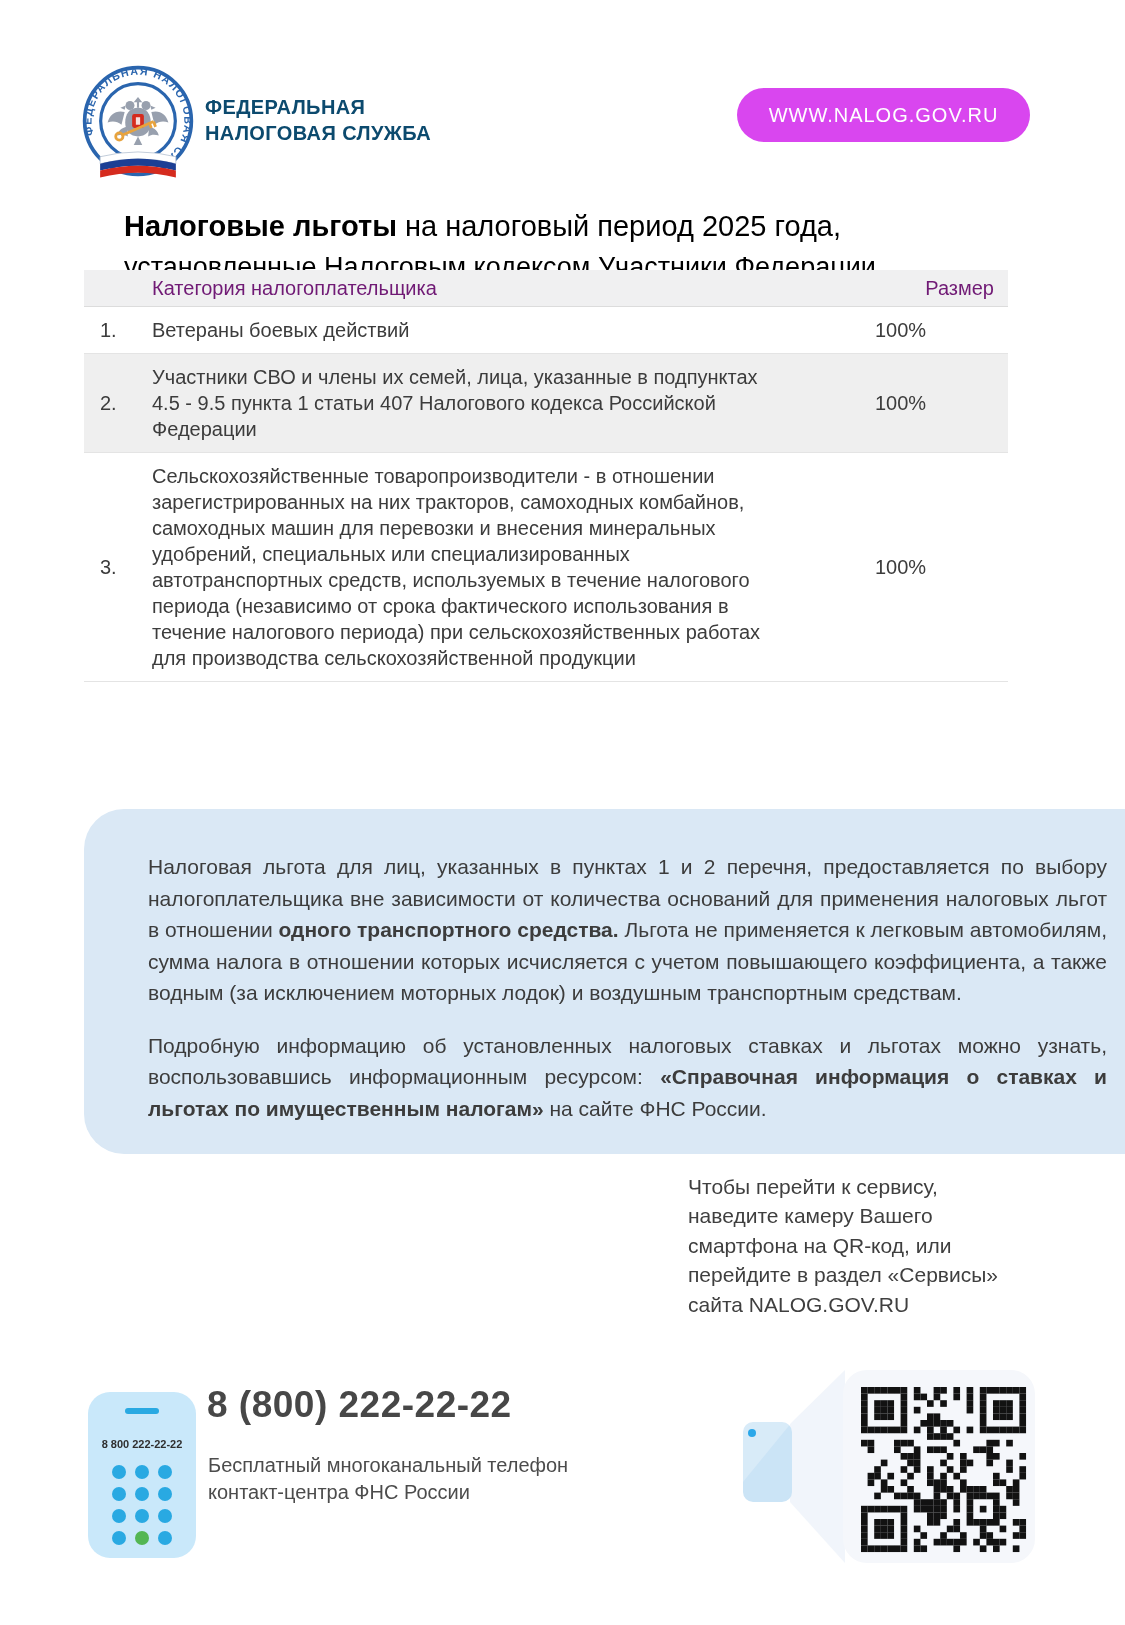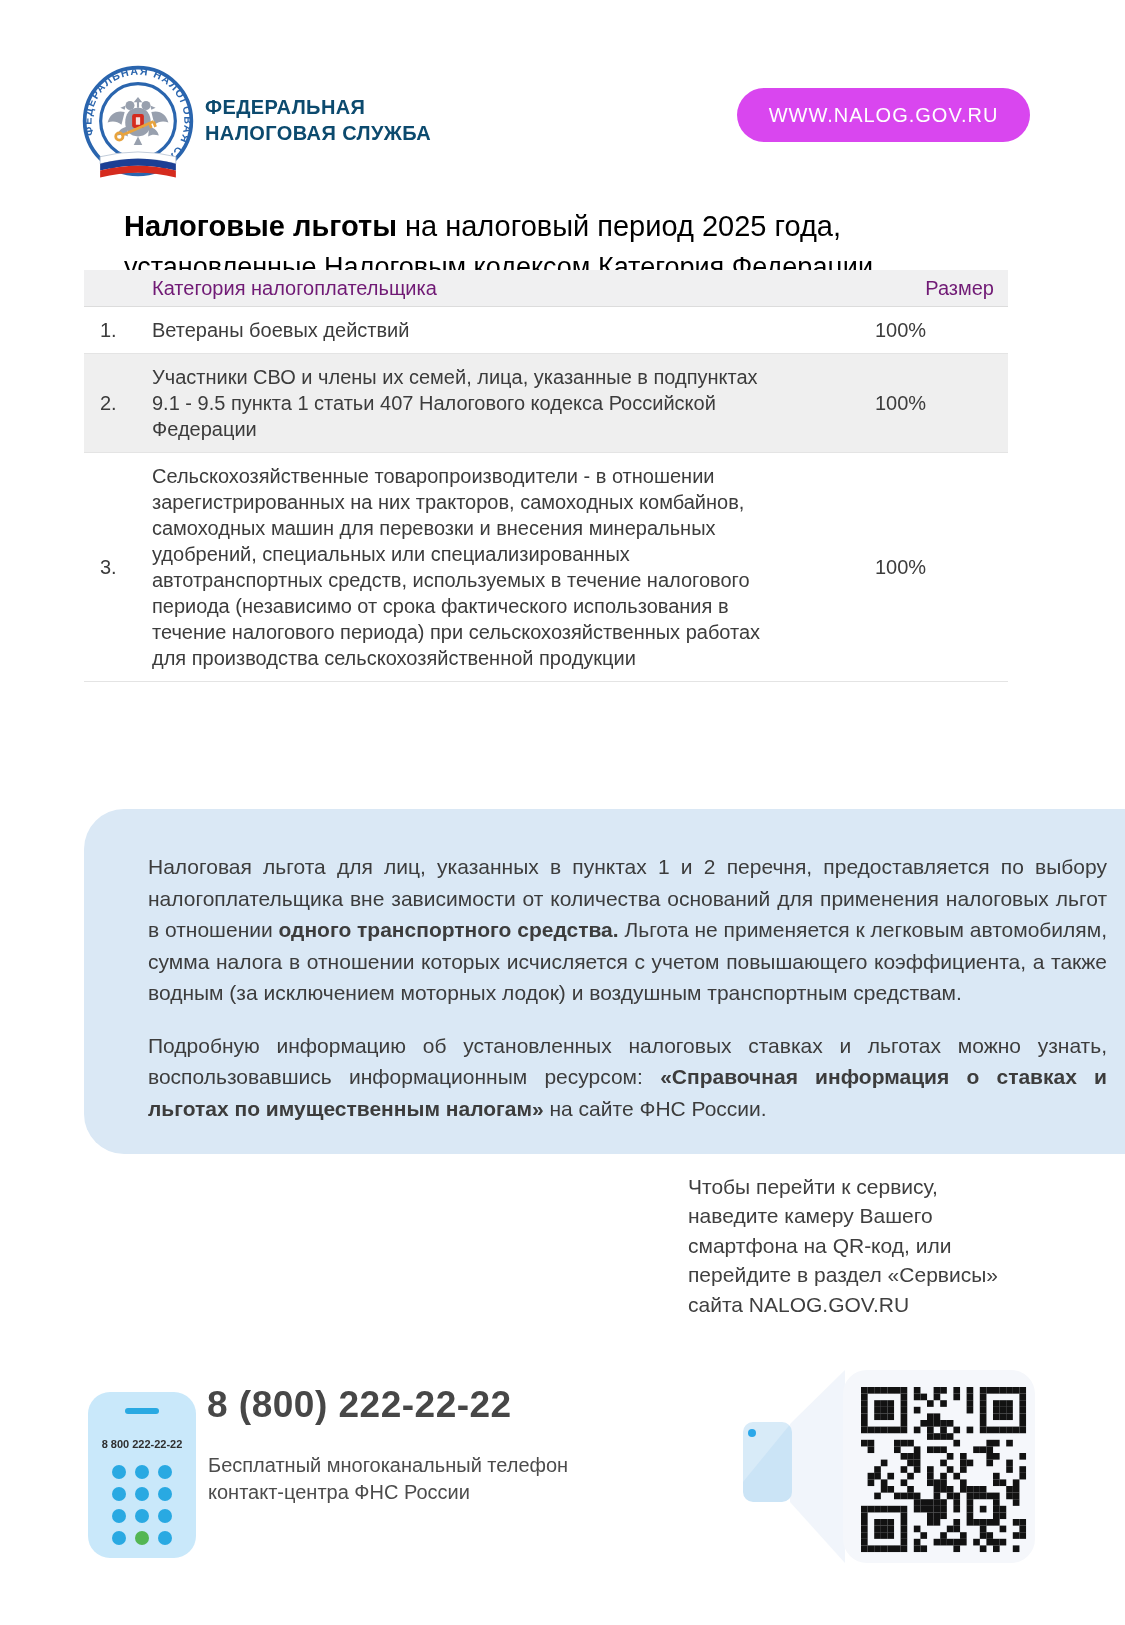--- a/index.html
+++ b/index.html
@@ -115,37 +115,37 @@
 
   <div class="org-name">ФЕДЕРАЛЬНАЯ
 НАЛОГОВАЯ СЛУЖБА</div>
 
   <button class="site-btn">WWW.NALOG.GOV.RU</button>
 
   <div class="title">
     <div class="l1">
       <b>Налоговые льготы</b><span> на налоговый период 2025 года,</span>
     </div>
-    <div class="l2">установленные Налоговым кодексом Категория Федерации</div>
+    <div class="l2">установленные Налоговым кодексом Участники Федерации</div>
   </div>
 
   <div class="benefits-table">
     <div class="trow thead">
       <div class="col-num"></div>
       <div class="col-cat">Категория налогоплательщика</div>
       <div class="col-size">Размер</div>
     </div>
     <div class="trow body-row">
       <div class="col-num">1.</div>
       <div class="col-cat">Ветераны боевых действий</div>
       <div class="col-size">100%</div>
     </div>
     <div class="trow body-row row-alt">
       <div class="col-num">2.</div>
-      <div class="col-cat">Участники СВО и члены их семей, лица, указанные в подпунктах 9.1 - 9.5 пункта 1 статьи 407 Налогового кодекса Российской Федерации</div>
+      <div class="col-cat">Участники СВО и члены их семей, лица, указанные в подпунктах 4.5 - 9.5 пункта 1 статьи 407 Налогового кодекса Российской Федерации</div>
       <div class="col-size">100%</div>
     </div>
     <div class="trow body-row">
       <div class="col-num">3.</div>
       <div class="col-cat">Сельскохозяйственные товаропроизводители - в отношении зарегистрированных на них тракторов, самоходных комбайнов, самоходных машин для перевозки и внесения минеральных удобрений, специальных или специализированных автотранспортных средств, используемых в течение налогового периода (независимо от срока фактического использования в течение налогового периода) при сельскохозяйственных работах для производства сельскохозяйственной продукции</div>
       <div class="col-size">100%</div>
     </div>
   </div>
 
   <div class="info-box">

